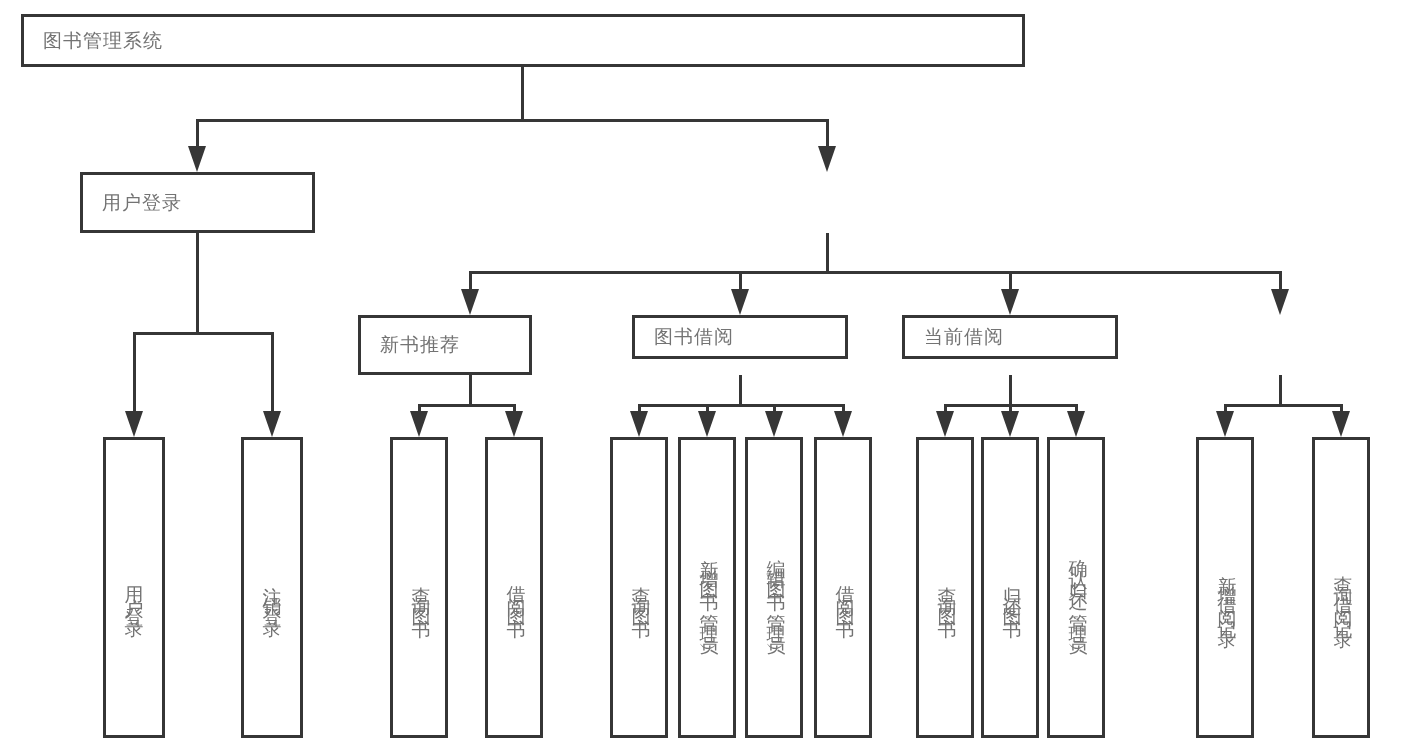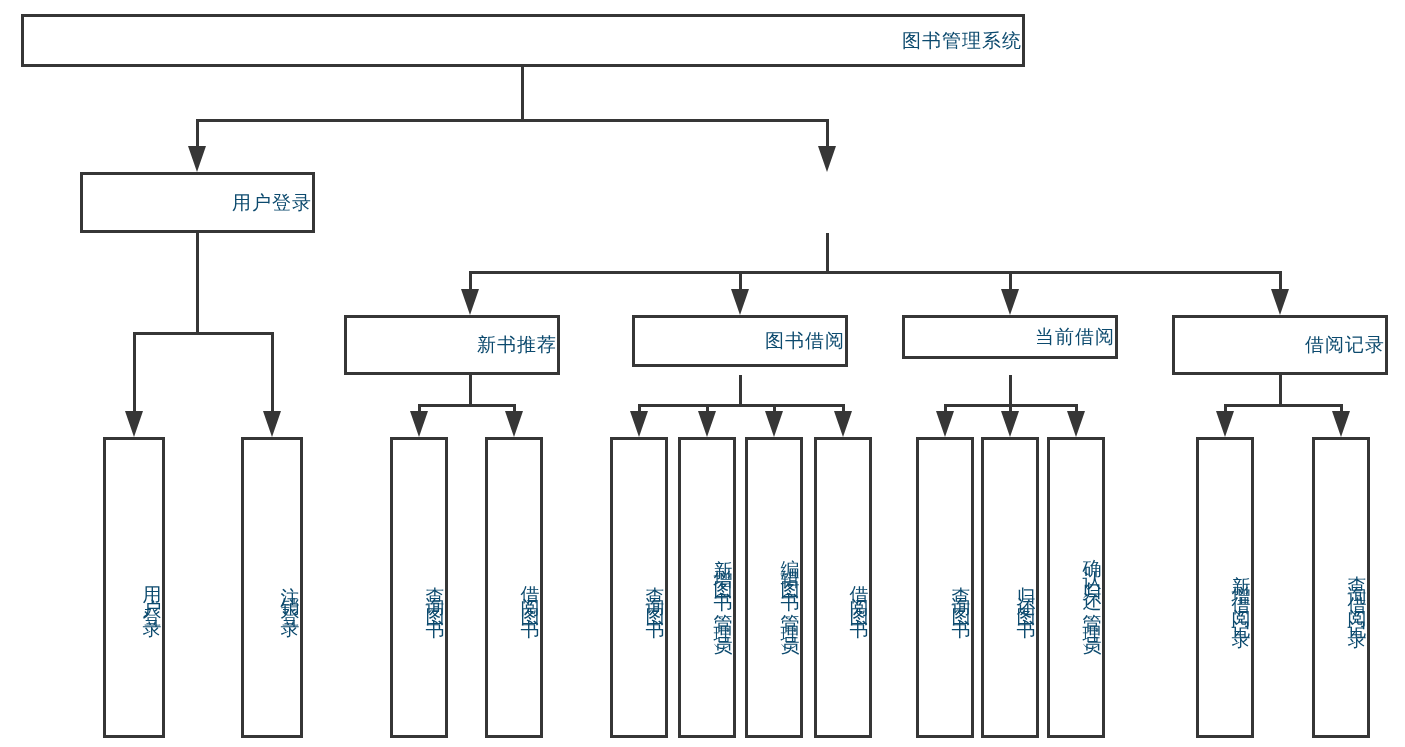--- a/index.html
+++ b/index.html
@@ -2,21 +2,21 @@
 <html><head>
 <meta charset="utf-8">
 <style>
   html,body{margin:0;padding:0;background:#ffffff;}
   .canvas{
     position:relative;width:1405px;height:747px;background:#ffffff;
     font-family:"Liberation Sans",sans-serif;overflow:hidden;
   }
   .box{
     position:absolute;box-sizing:border-box;border:3px solid #363636;background:#ffffff;
-    display:flex;align-items:center;justify-content:flex-end;color:#0c4a6e;
+    display:flex;align-items:center;justify-content:flex-start;color:#737373;padding-left:19px;
   }
   .hbox span{font-size:19px;letter-spacing:1px;white-space:nowrap;}
   .leaf .vtext{
     writing-mode:vertical-rl;font-size:19px;line-height:1;letter-spacing:11px;
     padding-top:11px;white-space:nowrap;
   }
   .vl{position:absolute;width:3px;background:#363636;}
   .hl{position:absolute;height:3px;background:#363636;}
   .ar{position:absolute;width:0;height:0;
       border-left:9px solid transparent;border-right:9px solid transparent;
@@ -33,35 +33,32 @@
 
   <div class="box hbox" style="left:21px;top:14px;width:1004px;height:53px">
     <span>图书管理系统</span>
   </div>
 
   <div class="box hbox" style="left:80px;top:172px;width:235px;height:61px">
     <span>用户登录</span>
   </div>
 
 
-  <div class="box hbox" style="left:344px;top:315px;width:216px;height:60px">
+  <div class="box hbox" style="left:358px;top:315px;width:174px;height:60px">
     <span>新书推荐</span>
   </div>
 
-  <div class="box hbox" style="left:632px;top:315px;width:216px;height:52px">
+  <div class="box hbox" style="left:632px;top:315px;width:216px;height:44px">
     <span>图书借阅</span>
   </div>
 
   <div class="box hbox" style="left:902px;top:315px;width:216px;height:44px">
     <span>当前借阅</span>
   </div>
 
-  <div class="box hbox" style="left:1172px;top:315px;width:216px;height:60px">
-    <span>借阅记录</span>
-  </div>
 
   <div class="box leaf" style="left:103px;top:437px;width:62px;height:301px">
     <span class="vtext">用户登录</span>
   </div>
   <div class="box leaf" style="left:241px;top:437px;width:62px;height:301px">
     <span class="vtext">注销登录</span>
   </div>
 
   <div class="box leaf" style="left:390px;top:437px;width:58px;height:301px">
     <span class="vtext">查询图书</span>

